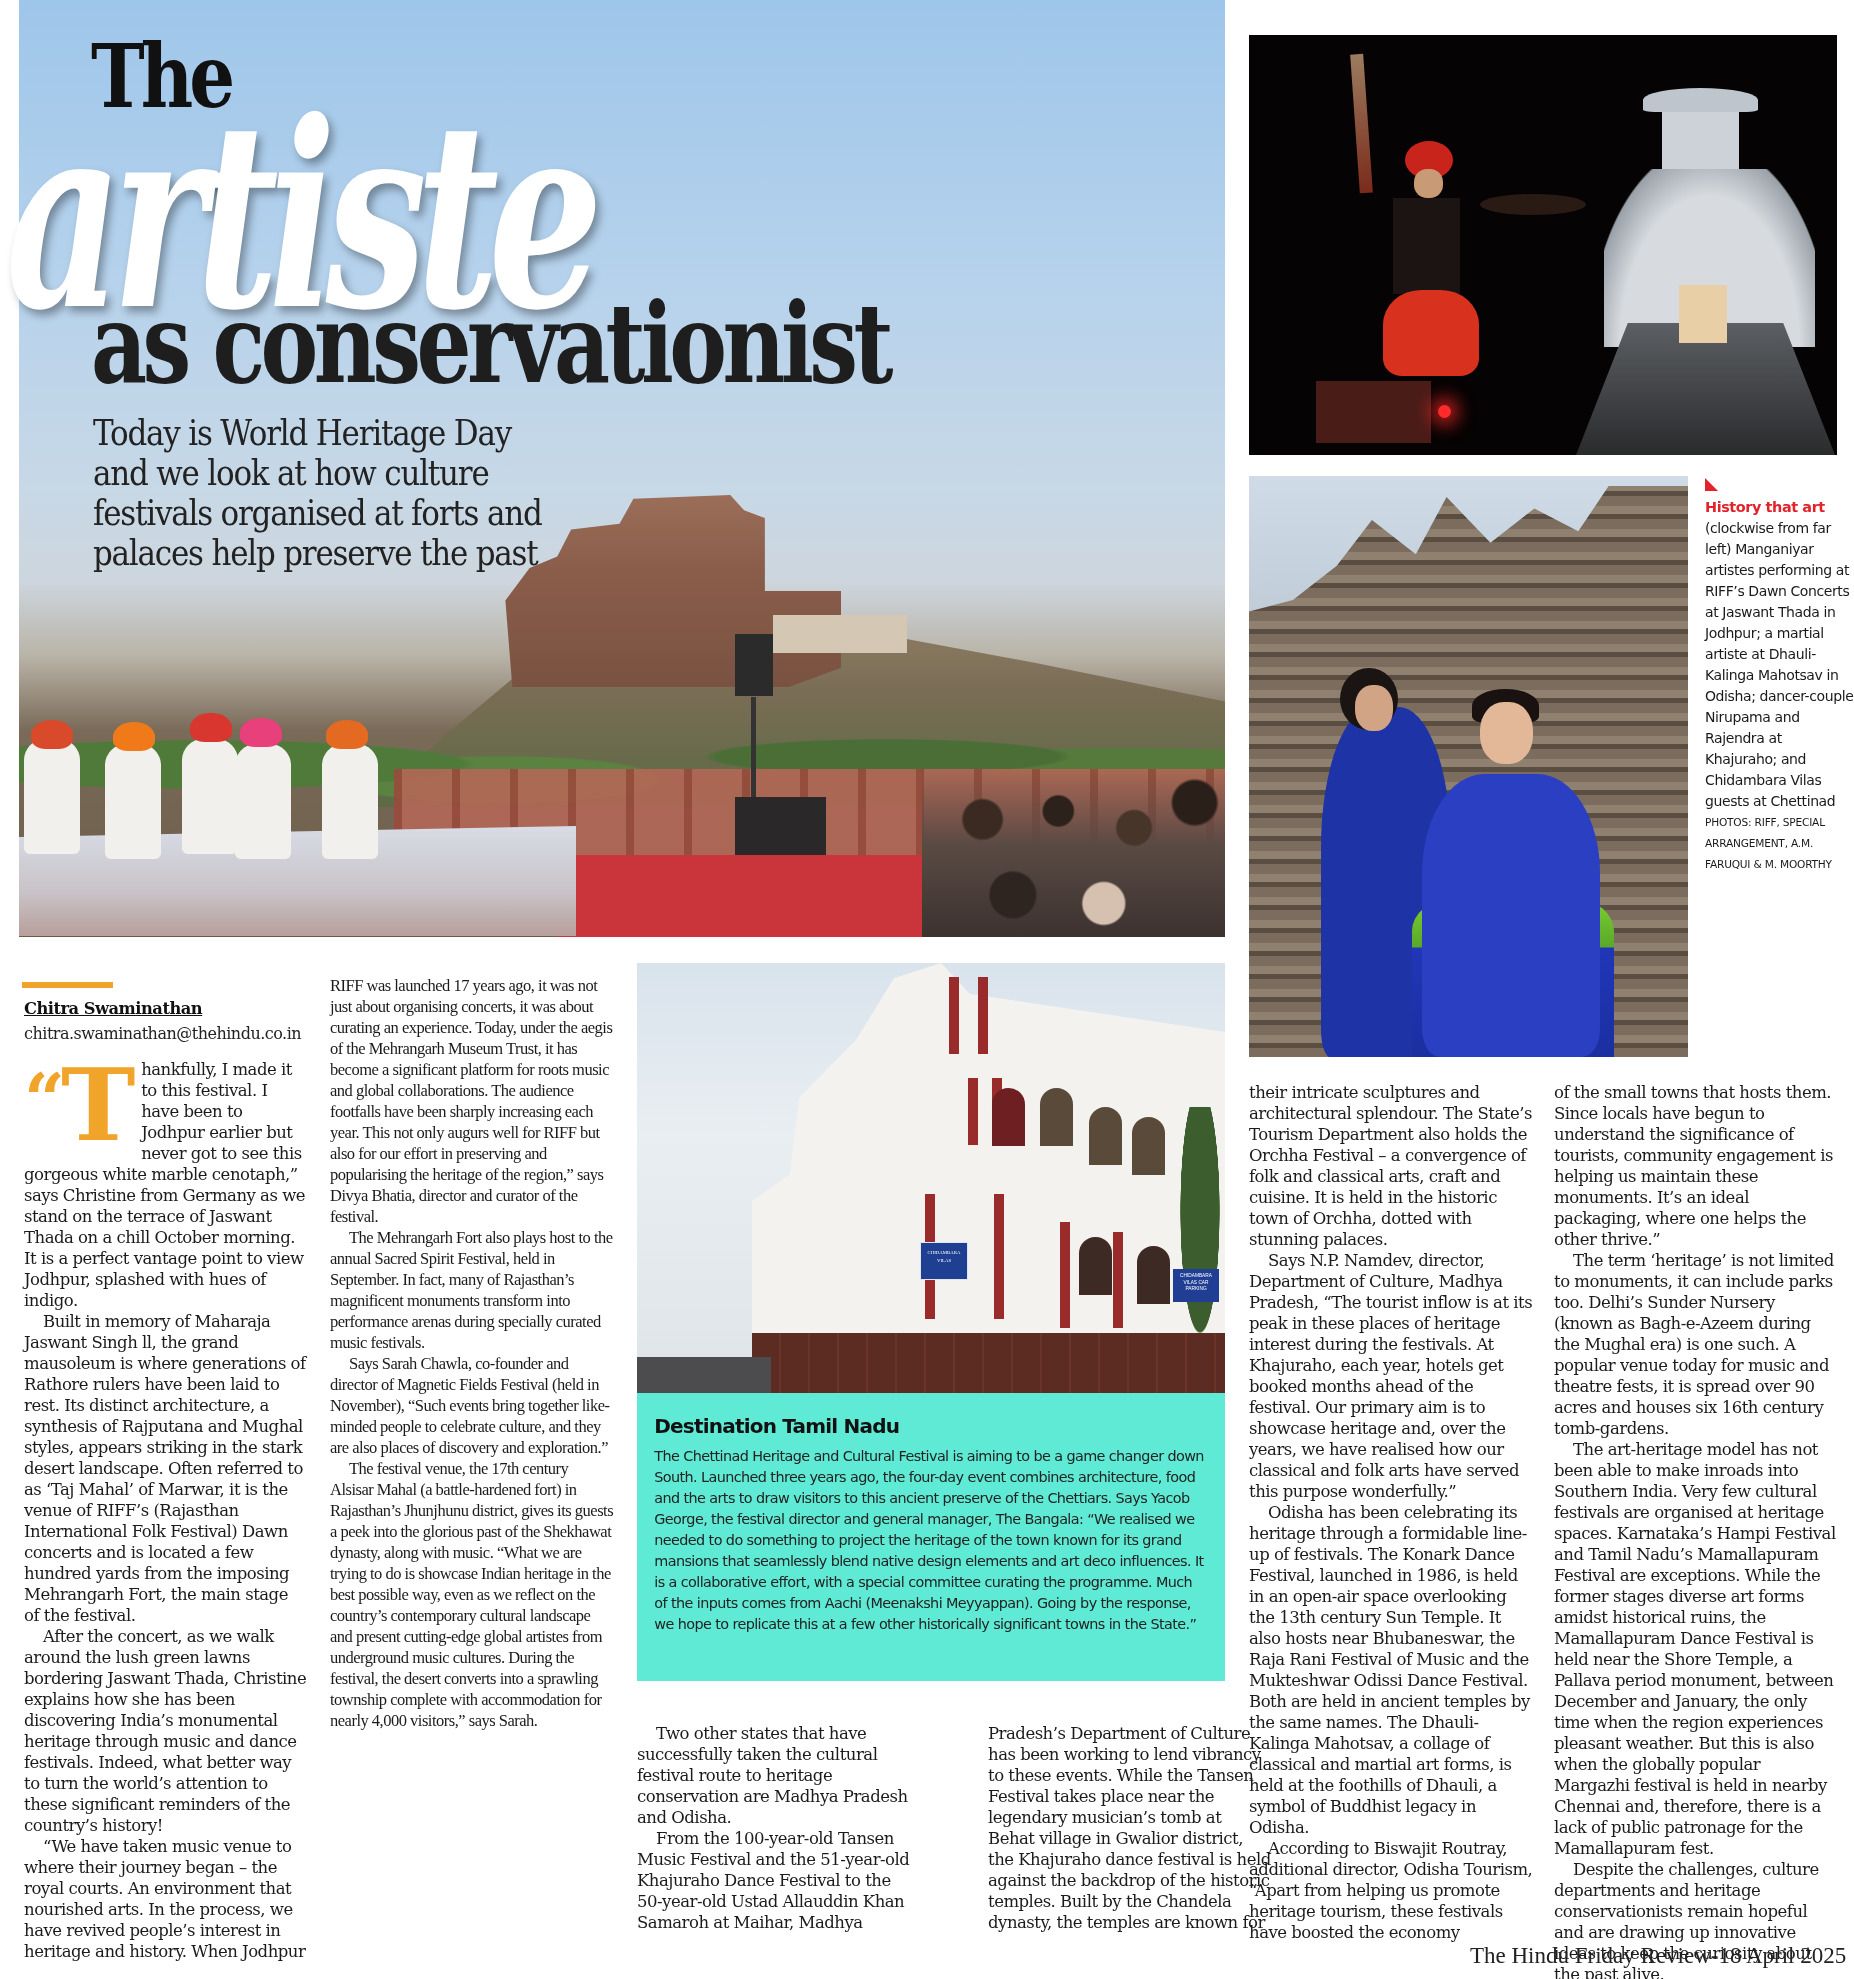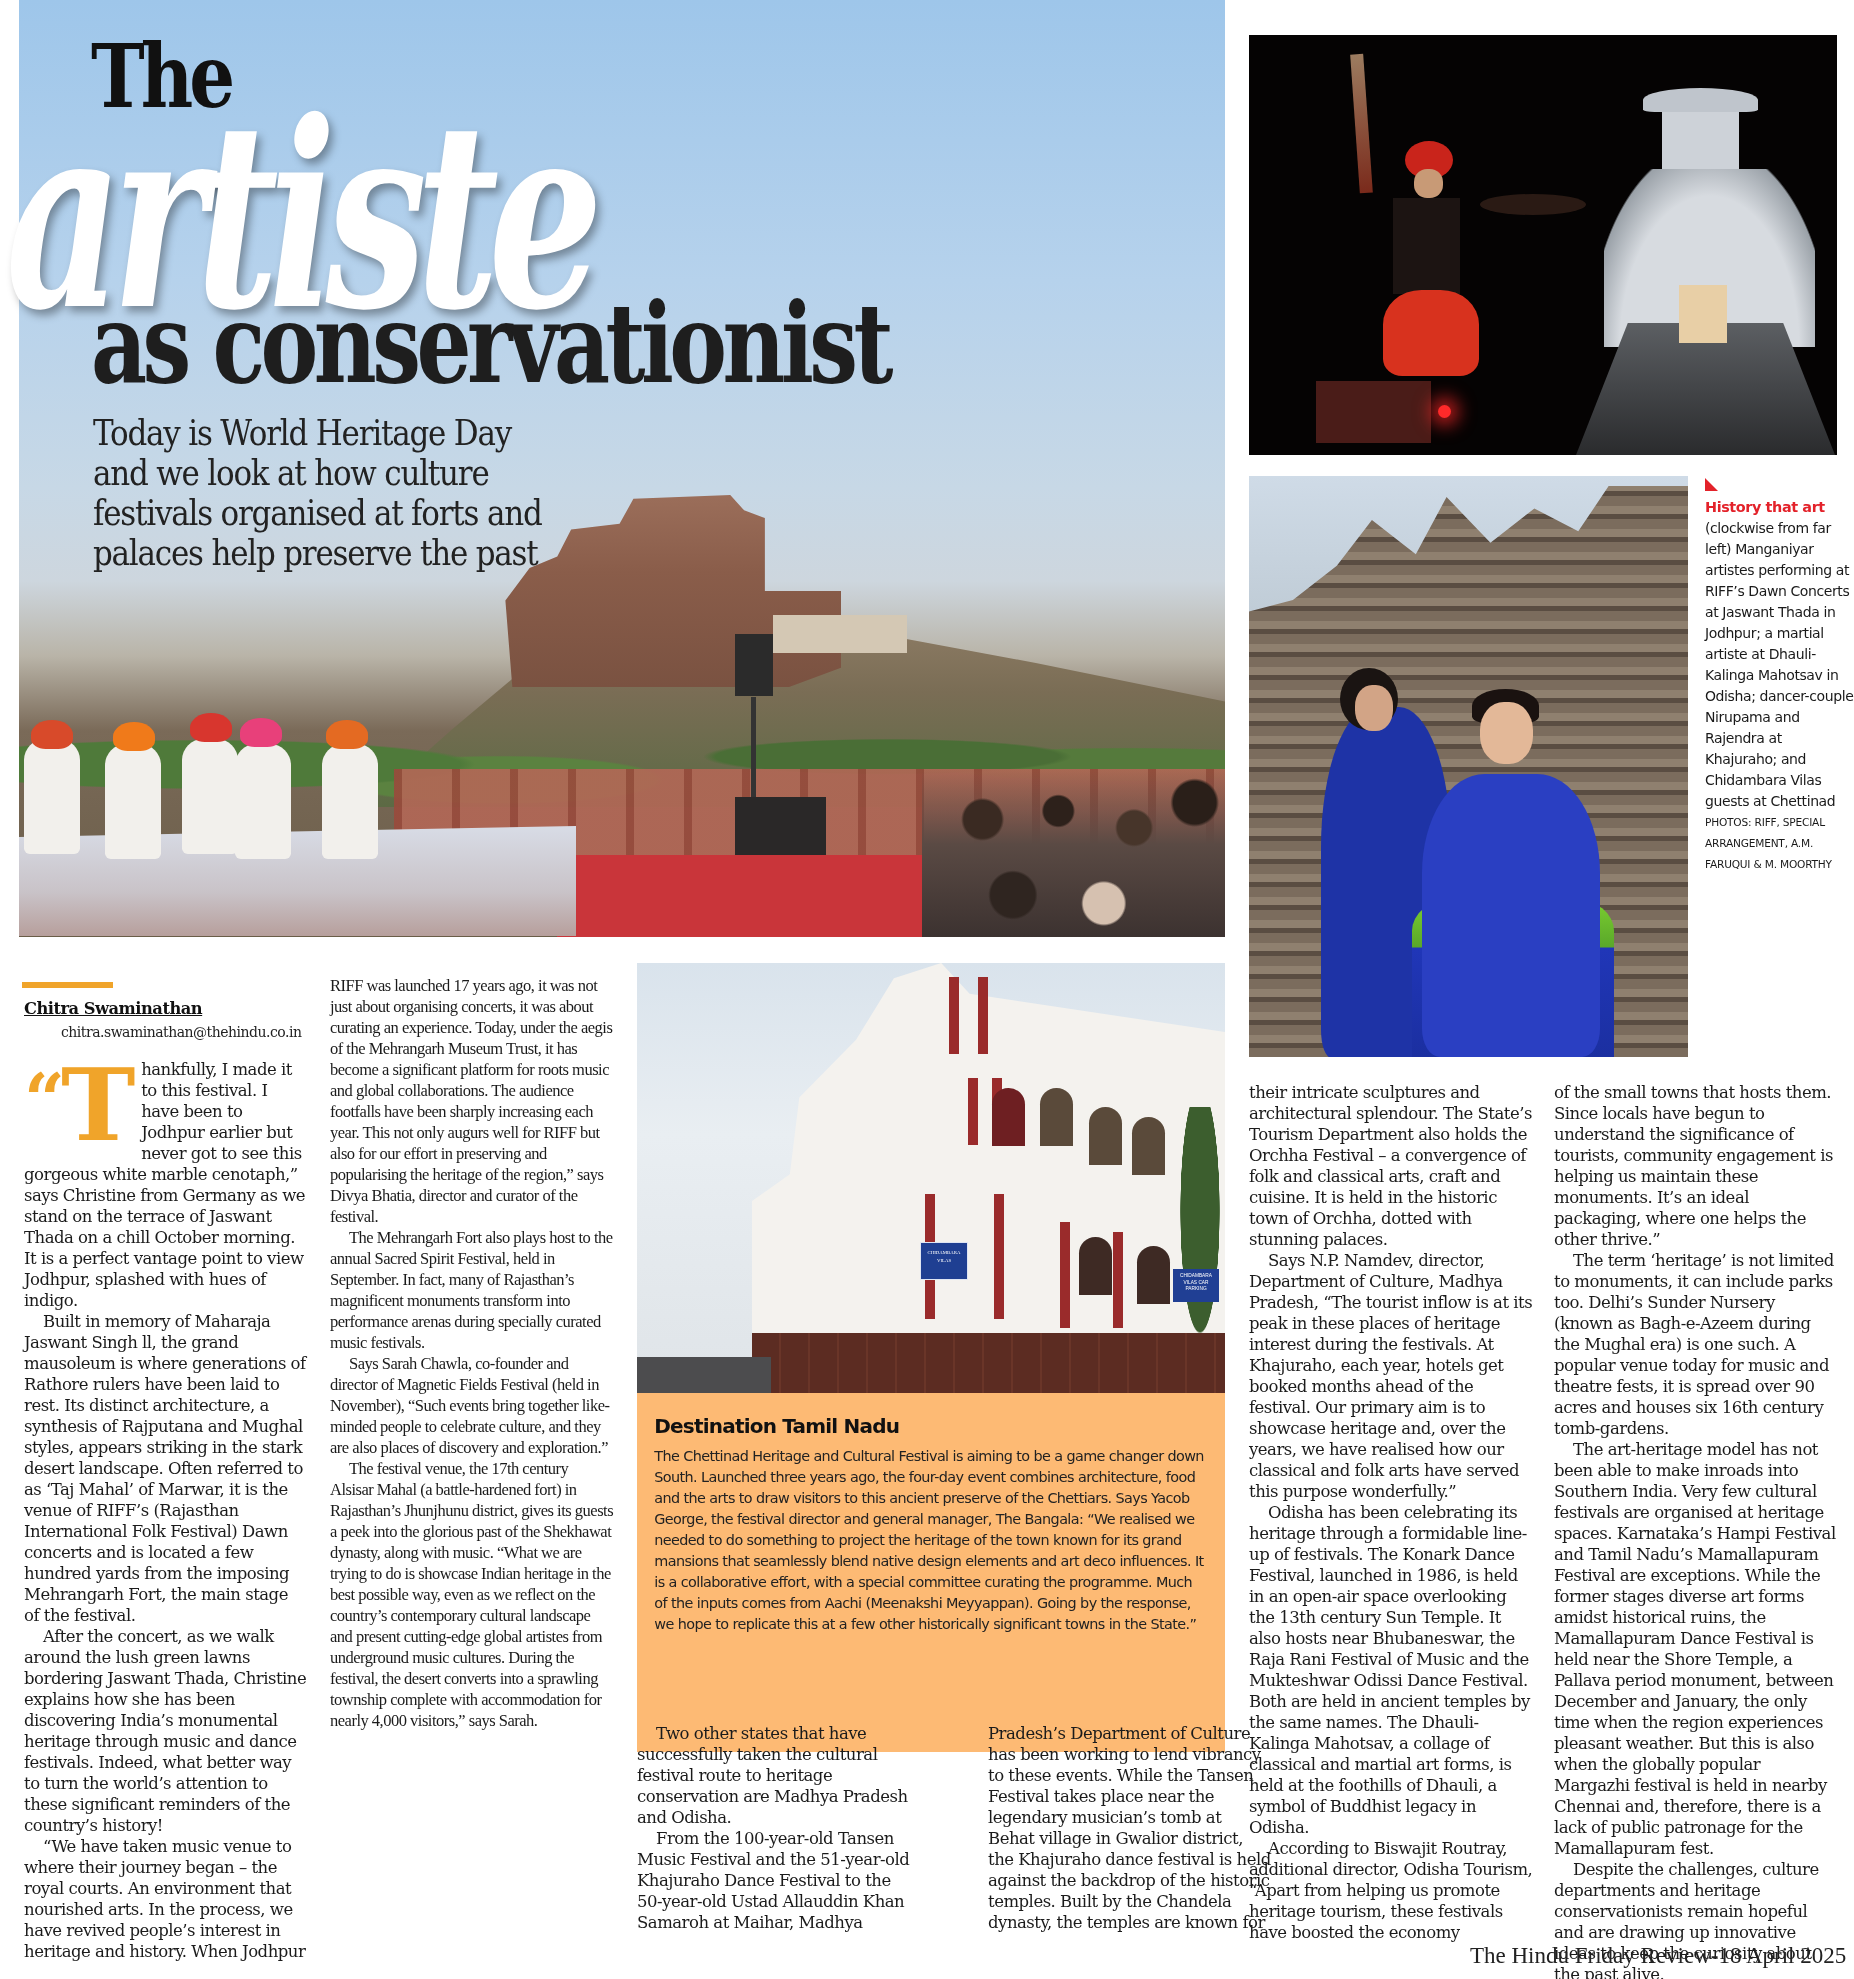--- a/index.html
+++ b/index.html
@@ -146,21 +146,21 @@
   .col p.noindent { text-indent: 0; }
 
   .byline-bar { position: absolute; left: 22px; top: 982px; width: 91px; height: 5.8px; background: #f0a42a; }
   .byline-name {
     position: absolute; left: 24px; top: 999px;
     font-family: "DejaVu Serif", serif; font-weight: bold; font-size: 16.3px; color: #111;
     text-decoration: underline; letter-spacing: -0.5px;
   }
   .byline-email {
     position: absolute; left: 24px; top: 1024px;
-    font-family: "DejaVu Serif", serif; font-size: 14px; color: #222; letter-spacing: -0.5px; margin-left: 37px;
+    font-family: "DejaVu Serif", serif; font-size: 16px; color: #222; letter-spacing: -0.5px;
   }
   .dropcap-wrap { position: relative; }
   .dropcap {
     float: left; font-family: "DejaVu Serif", serif; font-weight: bold; color: #f0a42a;
     font-size: 100px; line-height: 75px; height: 81px; margin: 3.8px 9.6px 0 0; letter-spacing: -3.8px;
   }
   .dropcap .q { font-size: 71px; vertical-align: 15.4px; letter-spacing: -5.8px; margin-right: 1.9px; }
 
   
   .photo-chettinad {
@@ -174,21 +174,21 @@
   }
   .photo-chettinad .stripe { position: absolute; width: 9.6px; background: #9a2b2b; }
   .photo-chettinad .arch { position: absolute; width: 33px; height: 58px; background: #6e1f22; border-radius: 16.3px 16.3px 0 0; }
   .photo-chettinad .base { position: absolute; left: 115px; top: 370px; width: 473px; height: 61px; background: repeating-linear-gradient(90deg, #5c2c22 0 27px, #6a3528 27px 29px); }
   .photo-chettinad .road { position: absolute; left: 0; top: 394px; width: 134px; height: 37px; background: #4c4c4e; }
   .photo-chettinad .sign { position: absolute; left: 283px; top: 279px; width: 48px; height: 38px; background: #1f3f92; border: 1px solid #dfe5f3; color: #fff; font-family: "Liberation Serif", serif; font-size: 4.8px; text-align: center; line-height: 7.7px; padding-top: 5.8px; }
   .photo-chettinad .sign2 { position: absolute; left: 536px; top: 306px; width: 46px; height: 33px; background: #203f94; color: #fff; font-family: "Liberation Sans", sans-serif; font-size: 4.8px; text-align: center; line-height: 6.7px; padding-top: 3.8px; }
   .photo-chettinad .tree { position: absolute; left: 538px; top: 144px; width: 50px; height: 259px; background: radial-gradient(ellipse at 50% 40%, #3c5e2e 0 55%, transparent 56%); }
 
   .sidebar {
-    position: absolute; left: 637px; top: 1393px; width: 588px; height: 359px; background: #fdba74;
+    position: absolute; left: 637px; top: 1393px; width: 588px; height: 288px; background: #5eead4;
     padding: 21px 19px 0 17.3px;
   }
   .sidebar-title {
     font-family: "DejaVu Sans", "Liberation Sans", sans-serif; font-weight: bold; font-size: 20px; color: #111;
     letter-spacing: -0.8px; margin-bottom: 7.7px;
   }
   .sidebar-body {
     font-family: "DejaVu Sans", "Liberation Sans", sans-serif; font-size: 14.4px; line-height: 21px; color: #222;
     letter-spacing: -0.6px;
   }

